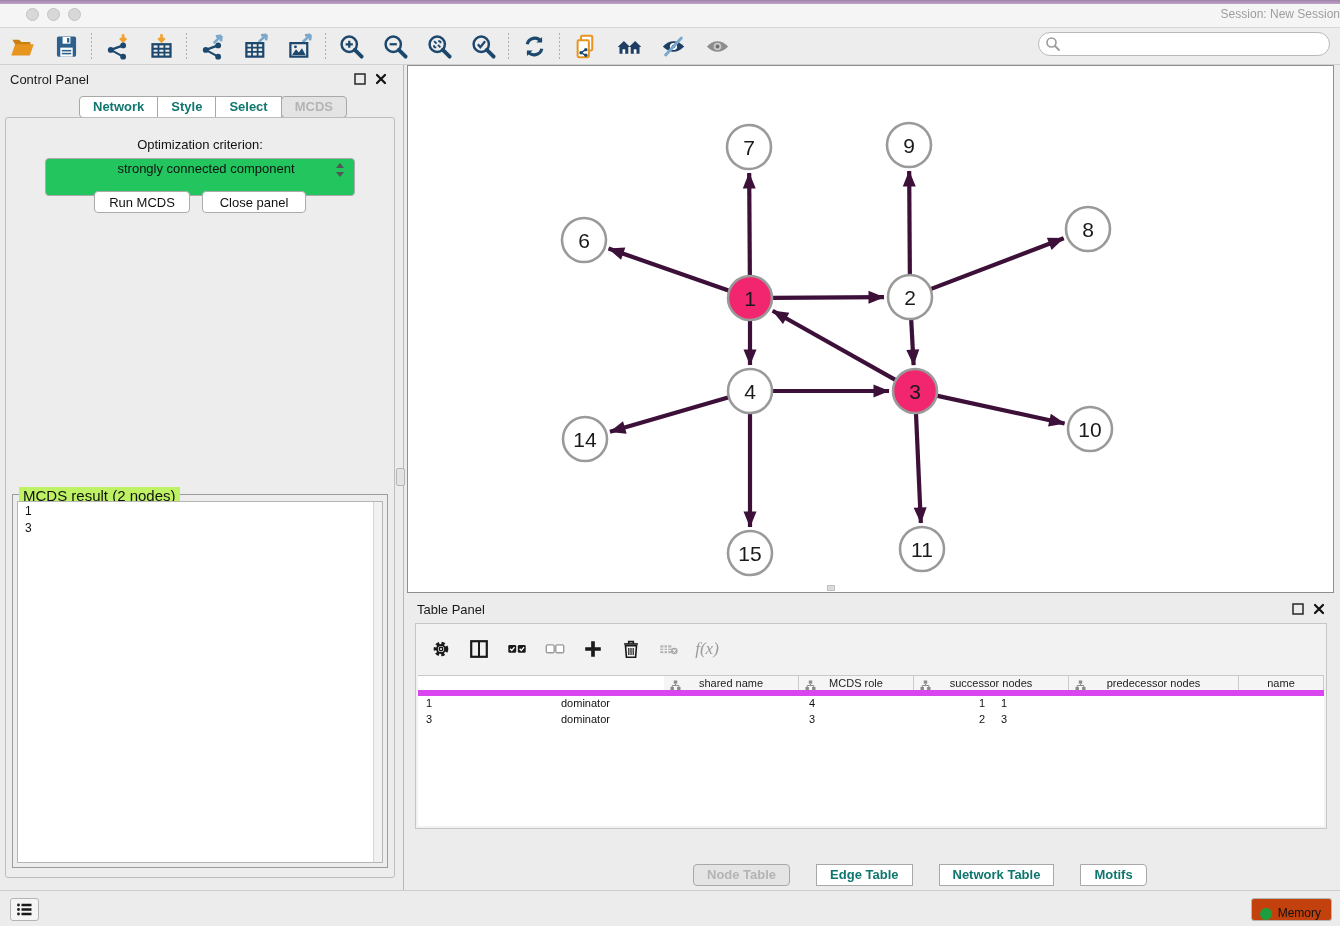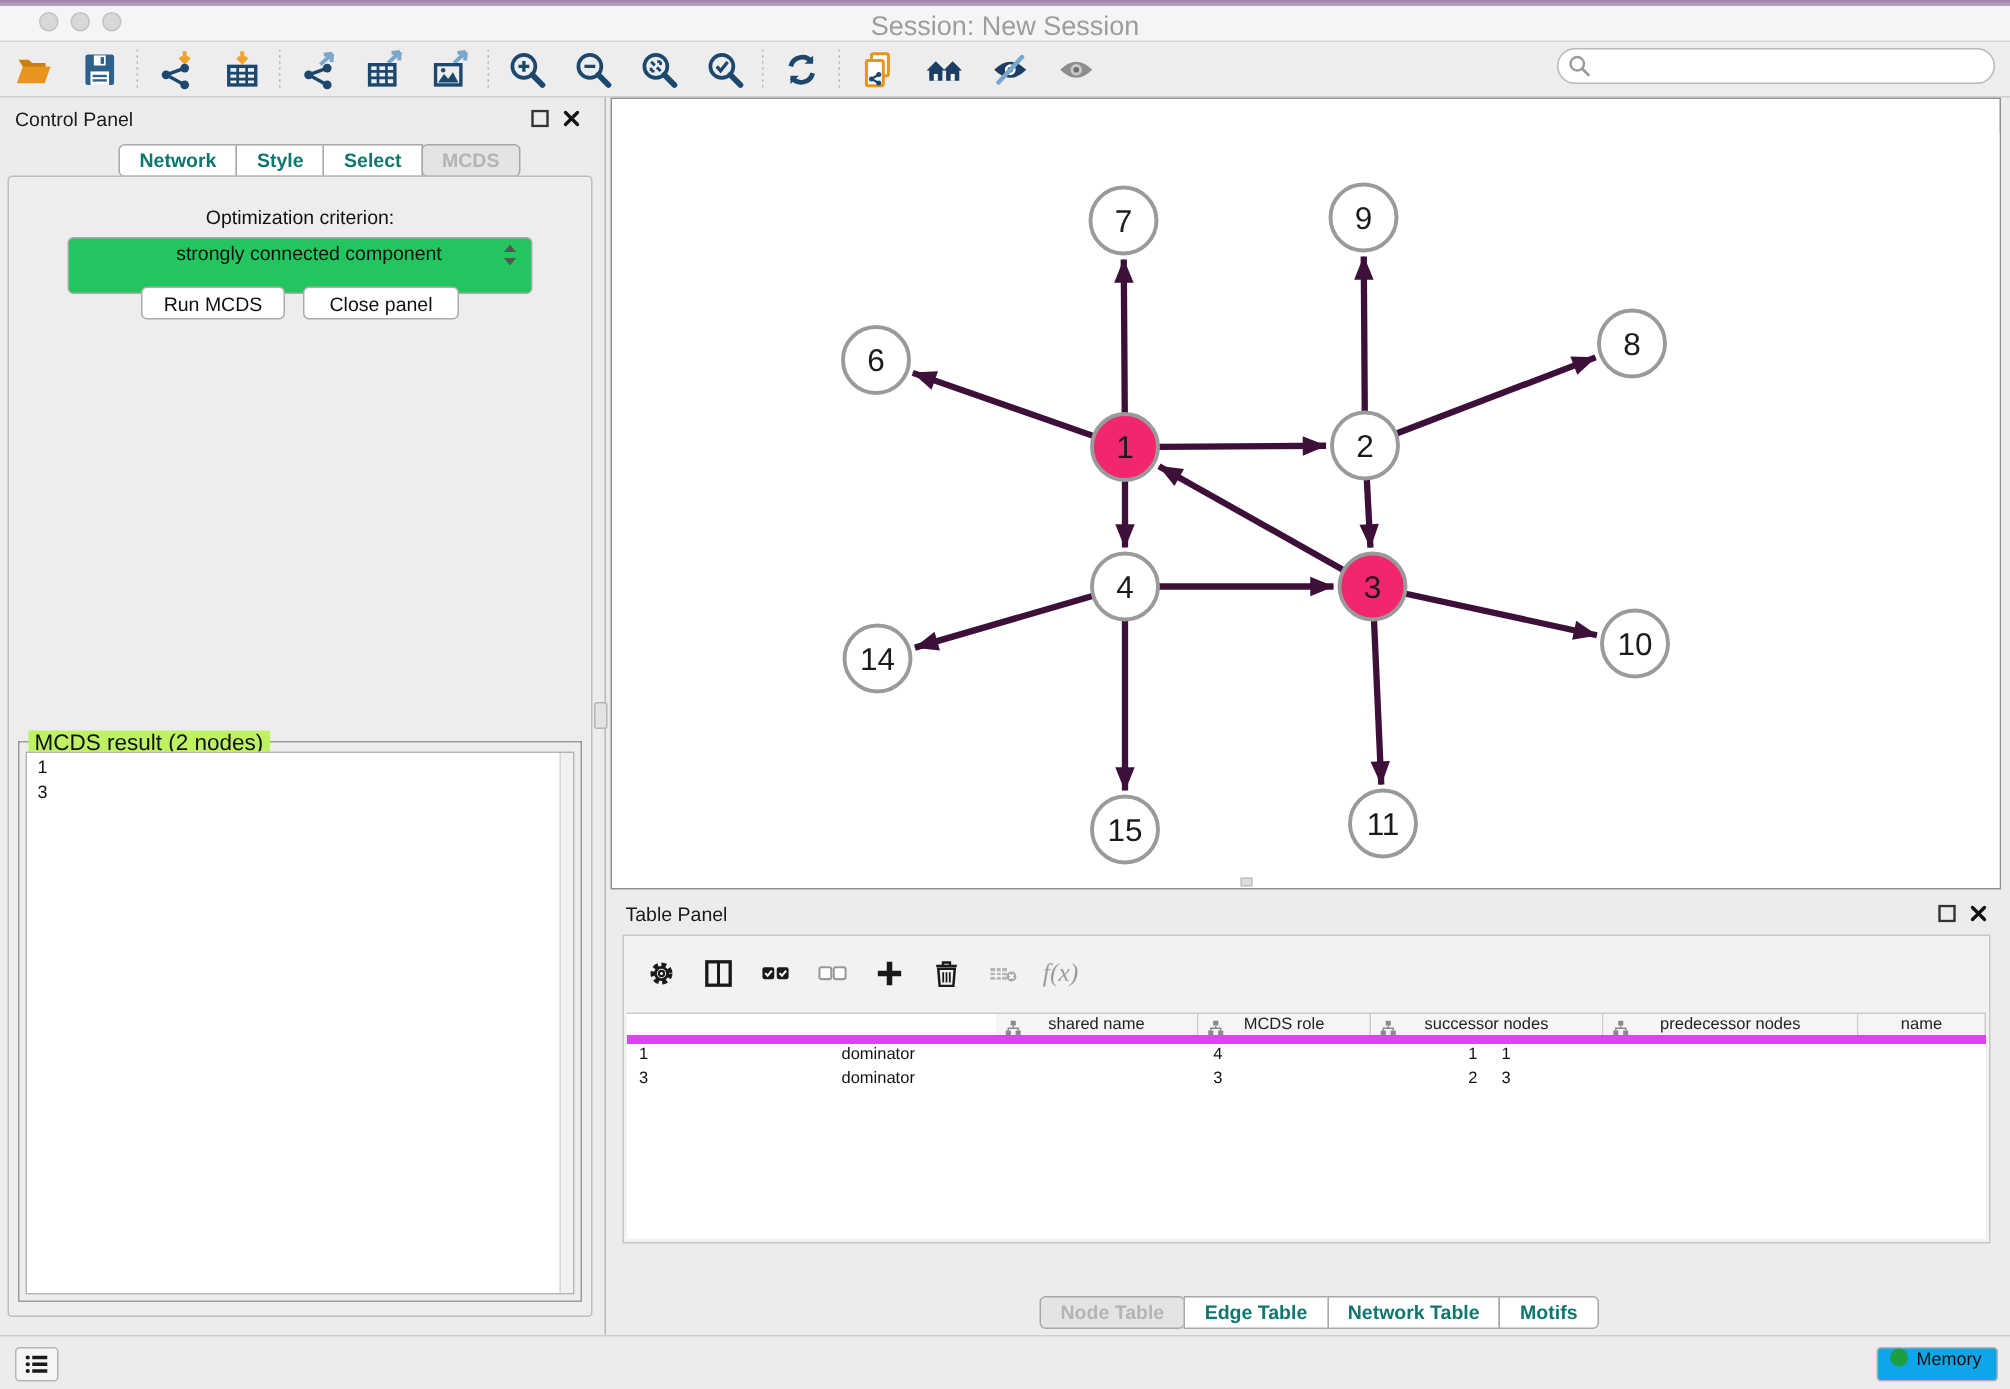--- a/index.html
+++ b/index.html
@@ -8,22 +8,22 @@
   .app { position:relative; width:1340px; height:926px; background:#ececec; }
 
   
   .titlebar { position:absolute; left:0; top:0; width:1340px; height:28px;
     background:#f5f5f5; border-bottom:1px solid #d6d6d6; }
   .top-strip { position:absolute; left:0; top:0; width:1340px; height:4px;
     background:linear-gradient(#9d82a8,#c0a3ca); }
   .traffic { position:absolute; left:26px; top:8px; display:flex; gap:8px; }
   .traffic .dot { width:13px; height:13px; border-radius:50%;
     background:#d8d8d8; border:1px solid #c2c2c2; }
-  .win-title { position:absolute; left:0; top:7px; width:100%; text-align:center;
-    font-size:18px; color:#9d9d9d; }
+  .win-title { position:absolute; left:0; top:7px; width:100%; text-align:right;
+    font-size:12px; color:#9d9d9d; }
 
   
   .toolbar { position:absolute; left:0; top:28px; width:1340px; height:37px;
     background:#ededed; border-bottom:1px solid #d0d0d0; display:flex; align-items:center; }
   .tbtn { background:none; border:none; width:44px; height:34px; display:flex;
     align-items:center; justify-content:center; cursor:default; }
   .tbtn svg { width:27px; height:27px; }
   .tsep { width:1px; height:27px; margin:0 3px;
     background-image:linear-gradient(#adadad 40%, transparent 40%);
     background-size:1px 4px; }
@@ -114,32 +114,32 @@
     border-top:1px solid #c9c9c9; font-size:11px; }
   .grid-head { display:flex; height:20px; border-bottom:6px solid #d946ef;justify-content:flex-end; }
   .hcell { background:#f5f5f5; border-right:1px solid #cccccc; display:flex;
     align-items:center; justify-content:center; gap:5px; font-size:11px; color:#222;
     position:relative; cursor:default; }
   .hcell svg { width:11px; height:11px; position:absolute; left:6px; top:4px; }
   .grid-row { display:flex; height:16px; color:#111; }
   .cell { padding:1px 8px 0 8px; overflow:hidden; white-space:nowrap; }
   .c0 { width:135px; } .c1 { width:115px; } .c2 { width:155px; text-align:right; }
   .c3 { width:170px; text-align:right; } .c4 { width:85px; }
-  .tp-tabs { left:286px; top:269px; }
+  .tp-tabs { left:286px; top:269px;gap:27px; }
 
   
   .statusbar { position:absolute; left:0; top:890px; width:1340px; height:36px;
     background:#ececec; border-top:1px solid #cdcdcd; }
   .sb-left { position:absolute; left:10px; top:7px; width:29px; height:23px;
     background:#f5f5f5; border:1px solid #b5b5b5; border-radius:3px; display:flex;
     align-items:center; justify-content:center; cursor:default; }
   .sb-left svg { width:17px; height:17px; }
   .memory-btn { position:absolute; right:8px; top:7px; height:23px; padding:0 10px 0 8px;
-    background:#0ea5e9; border:1px solid #b5b5b5; border-radius:3px; display:flex;
-    align-items:flex-start; gap:6px; font-size:12px; color:#111;
+    background:#c2410c; border:1px solid #b5b5b5; border-radius:3px; display:flex;
+    align-items:flex-end; gap:6px; font-size:12px; color:#111;
     font-family:"Liberation Sans", sans-serif; cursor:default; }
   .memory-dot { width:12px; height:12px; border-radius:50%; background:#1d9e3f; }
 </style>
 </head>
 <body>
 
 <div class="app">
 
   <div class="titlebar">
     <div class="top-strip"></div>

